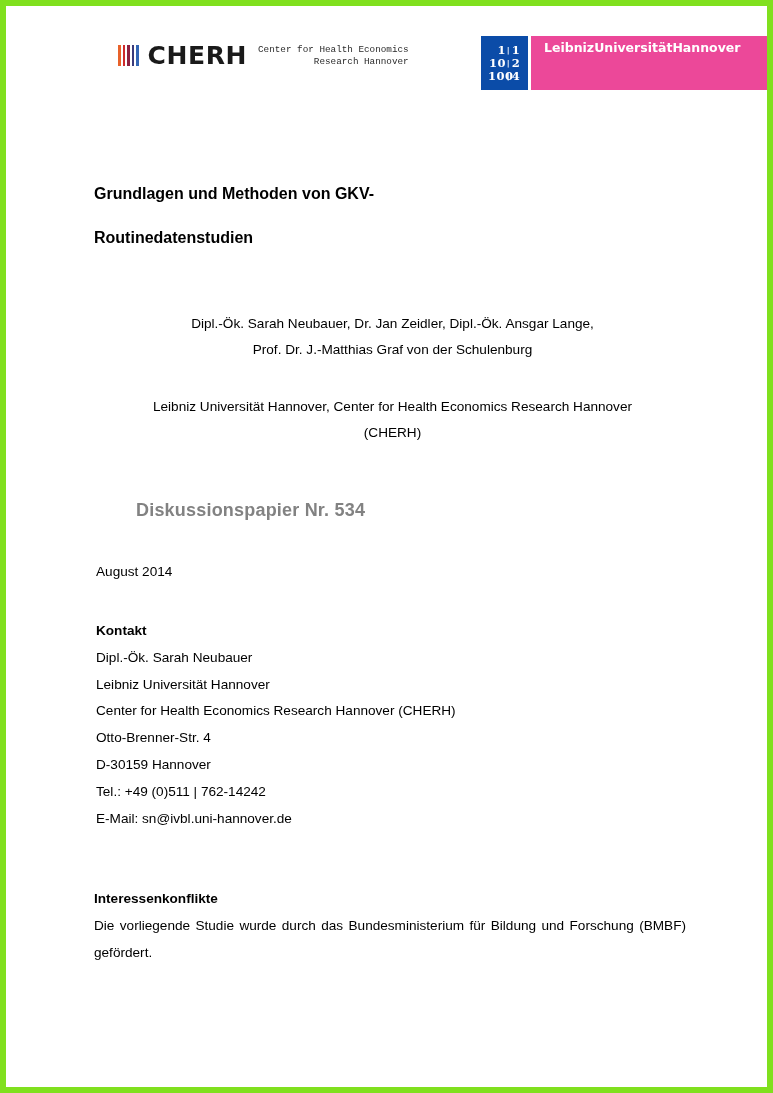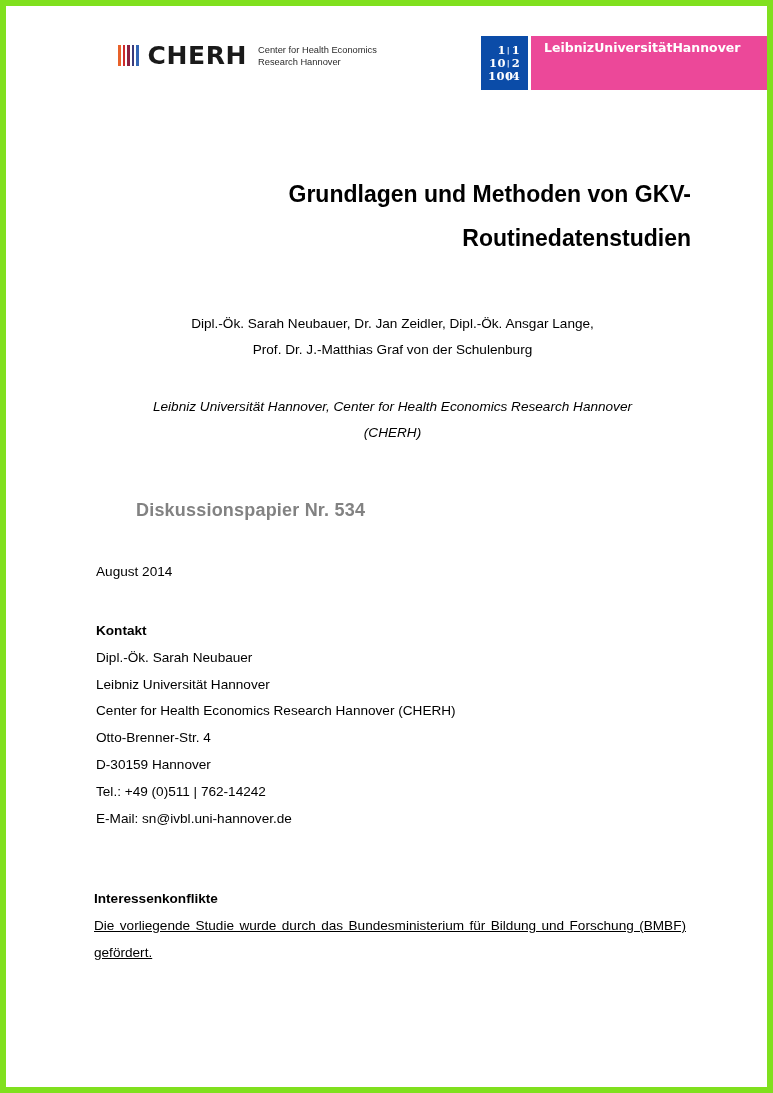--- a/index.html
+++ b/index.html
@@ -70,25 +70,26 @@
   .cherh-word {
     font-family: "DejaVu Sans", sans-serif;
     font-size: 25px;
     font-weight: 600;
     letter-spacing: 0.6px;
     color: #1a1a1a;
     line-height: 1;
     margin-right: 11px;
   }
   .cherh-sub {
-    font-family: Liberation Sans, sans-serif;
+    font-family: Liberation Mono, monospace;
     font-size: 9.3px;
     line-height: 12.2px;
     color: #2b2b2b;
     padding-top: 1px;
+    text-align: right;
   }
 
   
   .leibniz-logo {
     position: absolute;
     left: 475px;
     top: 6px;
     display: flex;
     align-items: stretch;
     height: 54px;
@@ -134,22 +135,22 @@
     flex-direction: row;
     justify-content: center;
   }
 
   
   .title {
     position: absolute;
     top: 166px;
     left: 88px;
     width: 597px;
-    text-align: right;
-    font-size: 23px;
+    text-align: left;
+    font-size: 16px;
     font-weight: bold;
     line-height: 44px;
     color: #000000;
   }
 
   .authors {
     position: absolute;
     top: 305px;
     left: 88px;
     width: 597px;
@@ -159,21 +160,20 @@
   }
 
   .affiliation {
     position: absolute;
     top: 388px;
     left: 88px;
     width: 597px;
     text-align: center;
     font-size: 13.6px;
     line-height: 26px;
-    font-style: italic;
   }
 
   .paper-number {
     position: absolute;
     top: 494px;
     left: 90px;
     font-size: 18px;
     font-weight: bold;
     color: #828282;
     letter-spacing: 0.2px;
@@ -204,21 +204,20 @@
     left: 88px;
     width: 592px;
     font-size: 13.6px;
     line-height: 26.8px;
   }
   .conflicts .heading {
     font-weight: bold;
   }
   .conflicts .body {
     text-align: justify;
-    text-decoration: underline;
   }
 </style>
 </head>
 <body>
 
 <div class="page">
   <div class="page-inner">
 
     <div class="header">
 

